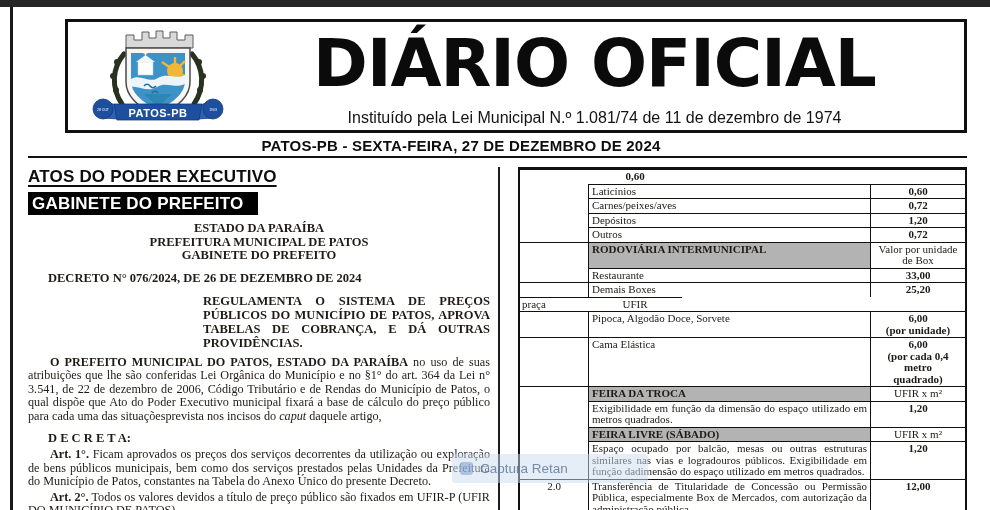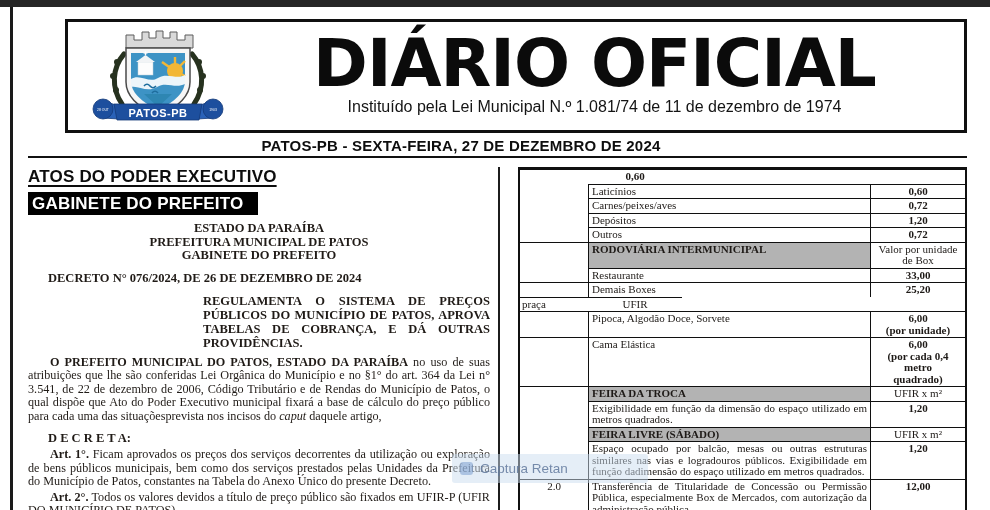--- a/index.html
+++ b/index.html
@@ -12,21 +12,21 @@
   .topbar{position:absolute;left:0;top:0;width:990px;height:7px;background:#262626;}
   .left-rule{position:absolute;left:10px;top:7px;width:3px;height:503px;background:#1a1a1a;}
 
   
   .masthead-box{position:absolute;left:65px;top:19px;width:902px;height:114px;
     border:3px solid #101010;box-sizing:border-box;background:#fff;}
   .crest{position:absolute;left:18px;top:4px;width:140px;height:104px;}
   .mast-center{position:absolute;left:165px;right:8px;top:0;bottom:0;text-align:center;}
   .gazette-title{font-family:"DejaVu Sans",sans-serif;font-weight:bold;font-size:66px;
     line-height:1.02;margin-top:8px;color:#0b0b0b;letter-spacing:-1px;}
-  .gazette-subtitle{font-family:"Liberation Sans",sans-serif;font-size:16px;color:#141414;margin-top:1px;}
+  .gazette-subtitle{font-family:"Liberation Sans",sans-serif;font-size:16px;color:#141414;margin-top:12px;}
 
   .dateline{position:absolute;left:0;top:137px;width:922px;text-align:center;
     font-family:"Liberation Sans",sans-serif;font-weight:bold;font-size:15px;color:#0e0e0e;letter-spacing:.2px;}
   .date-rule{position:absolute;left:28px;top:156px;width:939px;height:2px;background:#111;}
 
   
   .col-left{position:absolute;left:28px;top:167px;width:462px;}
   .section-title{font-family:"Liberation Sans",sans-serif;font-weight:bold;font-size:17px;
     color:#0d0d0d;text-decoration:underline;text-decoration-thickness:2px;text-underline-offset:3px;letter-spacing:.2px;}
   .dept-badge{display:inline-block;background:#000;color:#fff;font-family:"Liberation Sans",sans-serif;

